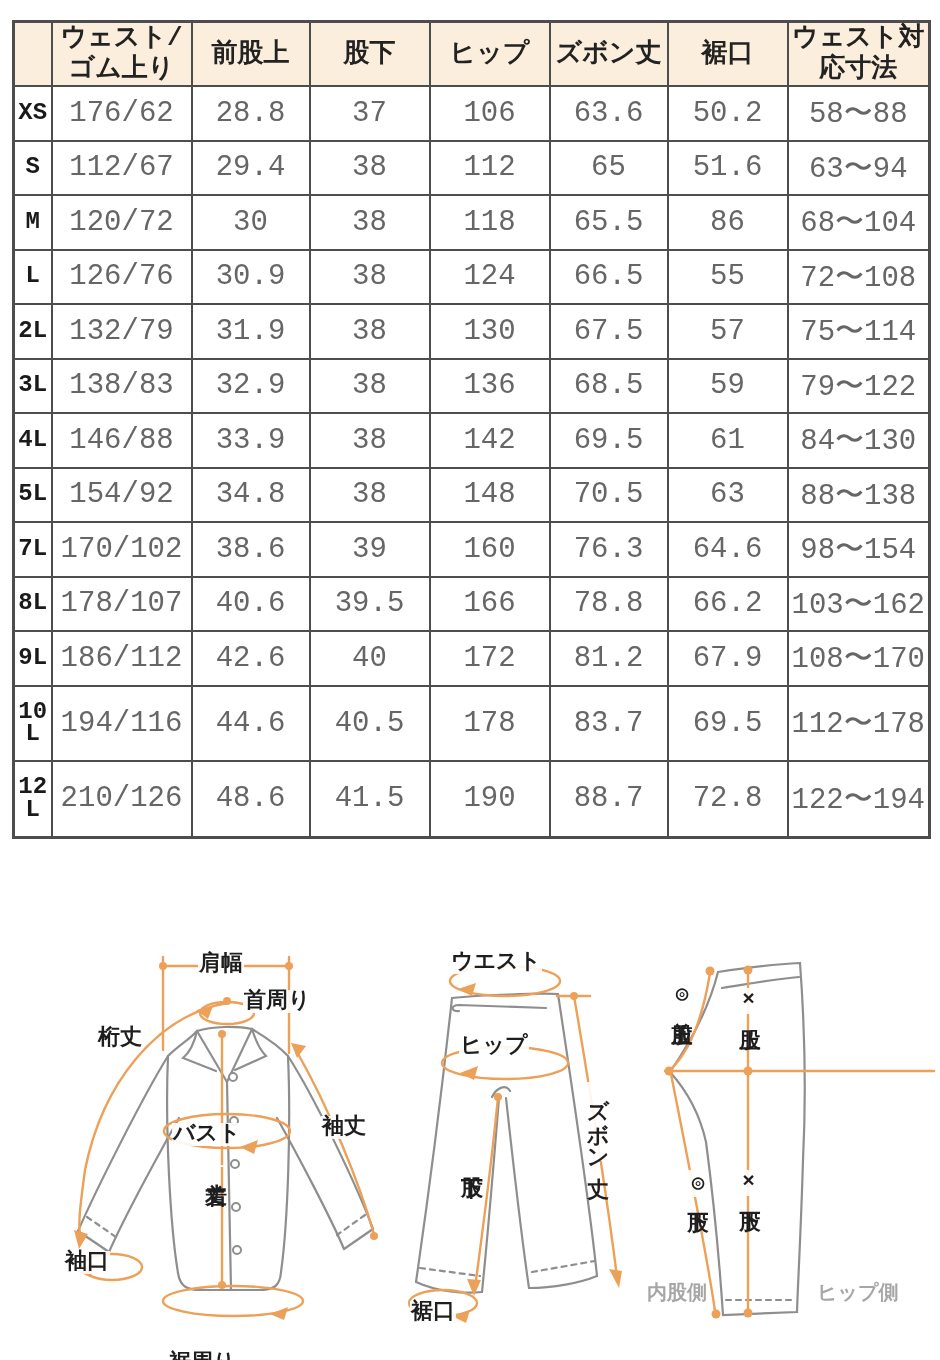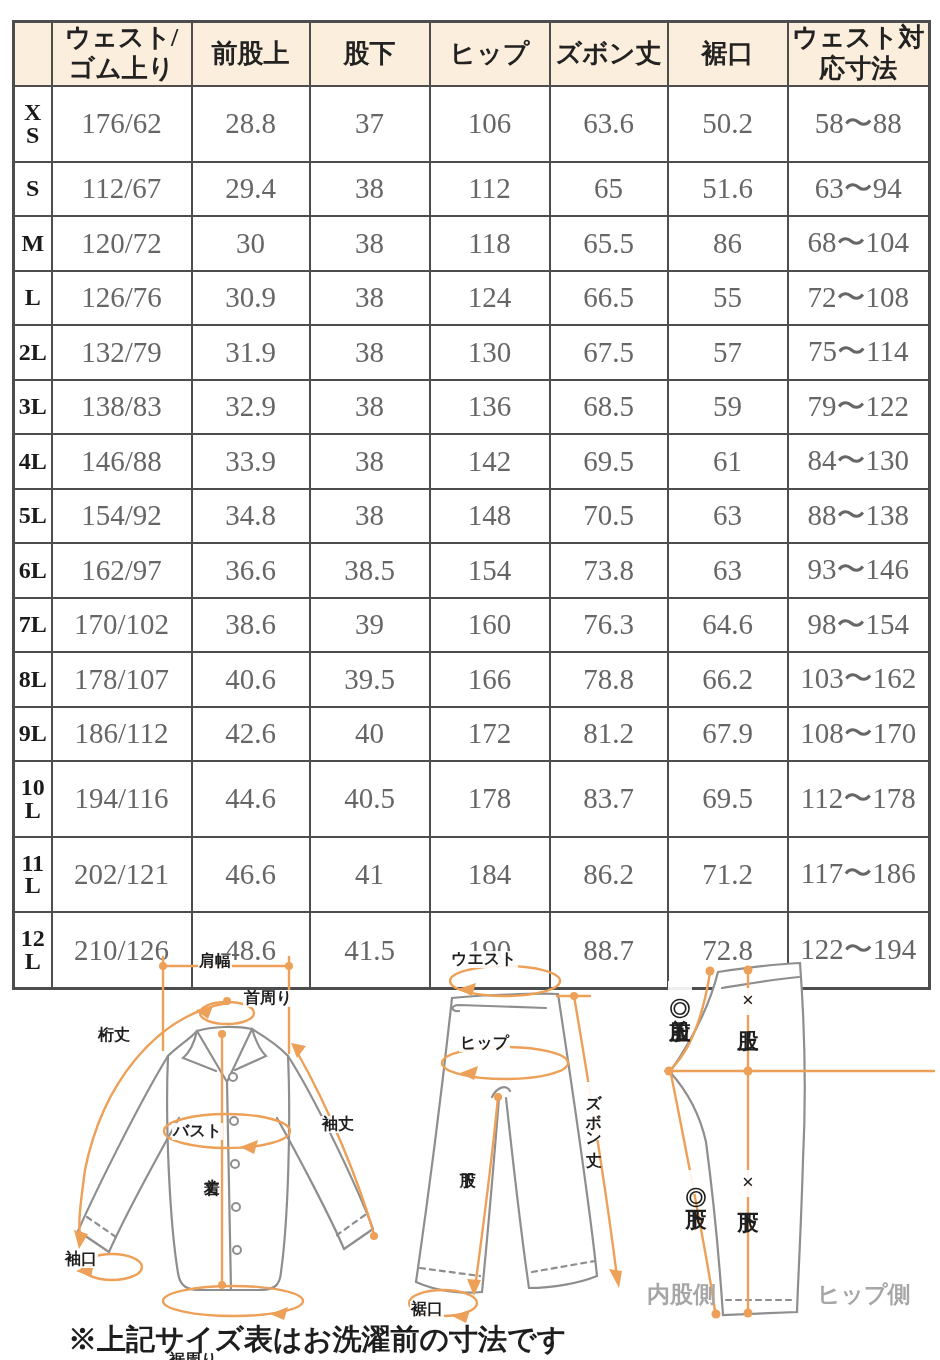--- a/index.html
+++ b/index.html
@@ -1,17 +1,17 @@
 <!DOCTYPE html>
 <html><head>
 <meta charset="utf-8">
 <style>
   html,body{margin:0;padding:0;background:#fff;}
   .page{position:relative;width:940px;height:1360px;background:#fff;overflow:hidden;
-        font-family:Liberation Serif, serif;}
+        font-family:Liberation Mono, monospace;}
 
   
   table.size-table{position:absolute;left:12px;top:20px;width:916px;border-collapse:collapse;
         table-layout:fixed;background:#fff;border:3px solid #4d4d4d;}
   table.size-table th,table.size-table td{border:2px solid #4d4d4d;text-align:center;
         vertical-align:middle;padding:0;overflow:hidden;}
   thead th{height:62px;background:#fbeedc;font-size:26px;font-weight:bold;color:#222;line-height:1.18;padding:0 10px;}
   thead th.corner{width:38px;padding:0;}
   tbody td{height:52.5px;font-size:29px;color:#666;}
   tbody th.size{background:#fff;font-size:24px;font-weight:bold;color:#1a1a1a;
@@ -20,24 +20,24 @@
   
   svg.diagram{position:absolute;z-index:1;}
   .gray path{stroke:#8e8e8e;stroke-width:2.2;fill:none;stroke-linecap:round;}
   .gray circle{stroke:#8e8e8e;stroke-width:2;fill:#fff;}
   .gray path.fillwhite{fill:#fff;}
   .gray path.dash{stroke-dasharray:5 5;}
   .orange path,.orange ellipse{stroke:#eda057;stroke-width:2.4;fill:none;stroke-linecap:round;}
   .orange path.ah{fill:#eda057;stroke:none;}
   .orange circle{fill:#eda057;stroke:none;}
 
-  .dlabel{position:absolute;z-index:3;font-weight:bold;color:#1e1e1e;font-size:16px;
+  .dlabel{position:absolute;z-index:3;font-weight:bold;color:#1e1e1e;font-size:22px;
         line-height:1.05;background:rgba(255,255,255,.9);padding:0 1px;white-space:nowrap;}
   .dlabel.v{writing-mode:vertical-rl;text-orientation:upright;letter-spacing:1px;}
-  .dlabel.side{color:#a6a6a6;font-size:23px;background:transparent;}
+  .dlabel.side{color:#a6a6a6;font-size:20px;background:transparent;}
   .note{position:absolute;left:68px;top:1320px;z-index:4;font-size:29px;font-weight:bold;color:#1e1e1e;}
 </style>
 </head>
 <body>
 
 <div class="page">
 
   <table class="size-table">
     <colgroup>
       <col style="width:38px">
@@ -136,30 +136,20 @@
           <th class="size">5L</th>
           <td>154/92</td>
           <td>34.8</td>
           <td>38</td>
           <td>148</td>
           <td>70.5</td>
           <td>63</td>
           <td>88〜138</td>
         </tr>
         <tr>
-          <th class="size">6L</th>
-          <td>162/97</td>
-          <td>36.6</td>
-          <td>38.5</td>
-          <td>154</td>
-          <td>73.8</td>
-          <td>63</td>
-          <td>93〜146</td>
-        </tr>
-        <tr>
           <th class="size">7L</th>
           <td>170/102</td>
           <td>38.6</td>
           <td>39</td>
           <td>160</td>
           <td>76.3</td>
           <td>64.6</td>
           <td>98〜154</td>
         </tr>
         <tr>
@@ -184,30 +174,20 @@
         </tr>
         <tr>
           <th class="size">10L</th>
           <td>194/116</td>
           <td>44.6</td>
           <td>40.5</td>
           <td>178</td>
           <td>83.7</td>
           <td>69.5</td>
           <td>112〜178</td>
-        </tr>
-        <tr>
-          <th class="size">11L</th>
-          <td>202/121</td>
-          <td>46.6</td>
-          <td>41</td>
-          <td>184</td>
-          <td>86.2</td>
-          <td>71.2</td>
-          <td>117〜186</td>
         </tr>
         <tr>
           <th class="size">12L</th>
           <td>210/126</td>
           <td>48.6</td>
           <td>41.5</td>
           <td>190</td>
           <td>88.7</td>
           <td>72.8</td>
           <td>122〜194</td>
@@ -328,14 +308,13 @@
   <div class="dlabel v" style="left:458px;top:1160px">股下</div>
   <div class="dlabel" style="left:410px;top:1301px">裾口</div>
 
   <div class="dlabel v" style="left:668px;top:981px;font-size:21px">◎前股上</div>
   <div class="dlabel v" style="left:736px;top:988px;font-size:21px">×股上</div>
   <div class="dlabel v" style="left:684px;top:1170px;font-size:21px">◎股下</div>
   <div class="dlabel v" style="left:736px;top:1170px;font-size:21px">×股下</div>
   <div class="dlabel side" style="left:646px;top:1283px">内股側</div>
   <div class="dlabel side" style="left:816px;top:1283px">ヒップ側</div>
 
-  <div class="note">※上記サイズ表はお洗濯前の寸法です</div>
 </div>
 
 </body></html>

